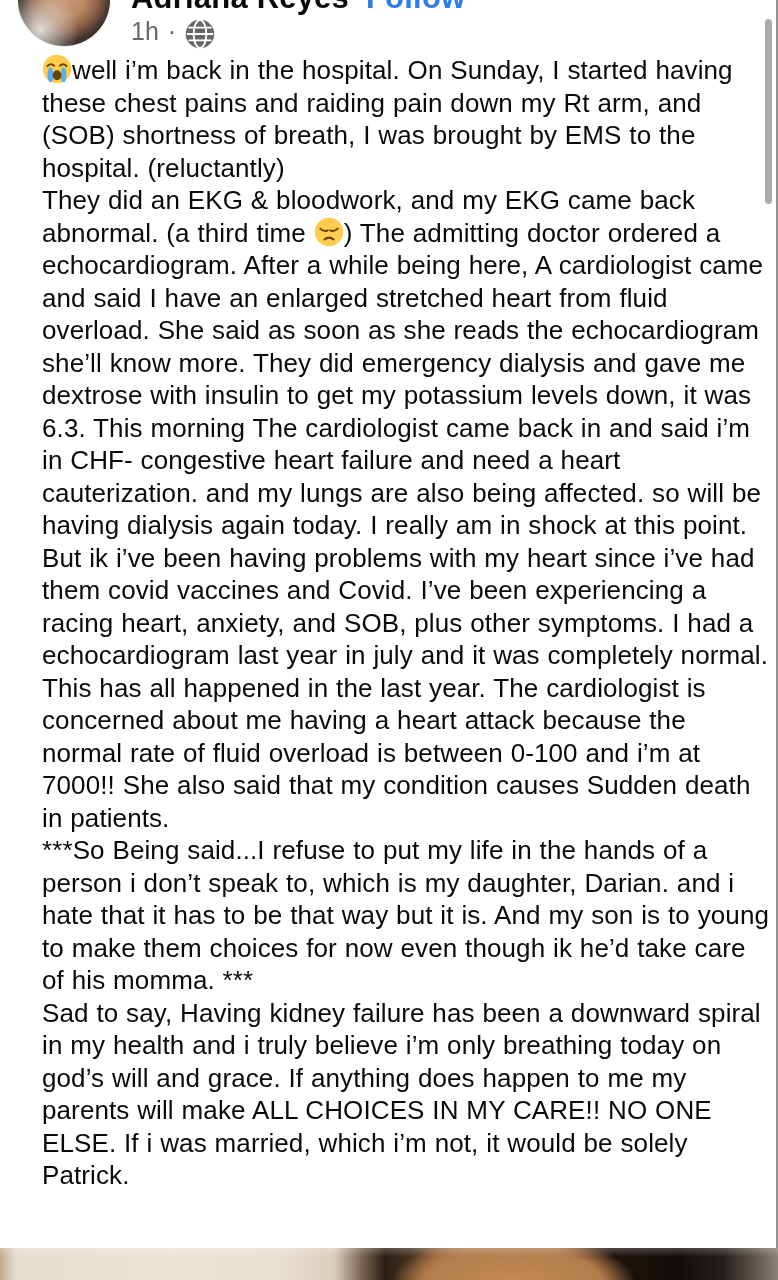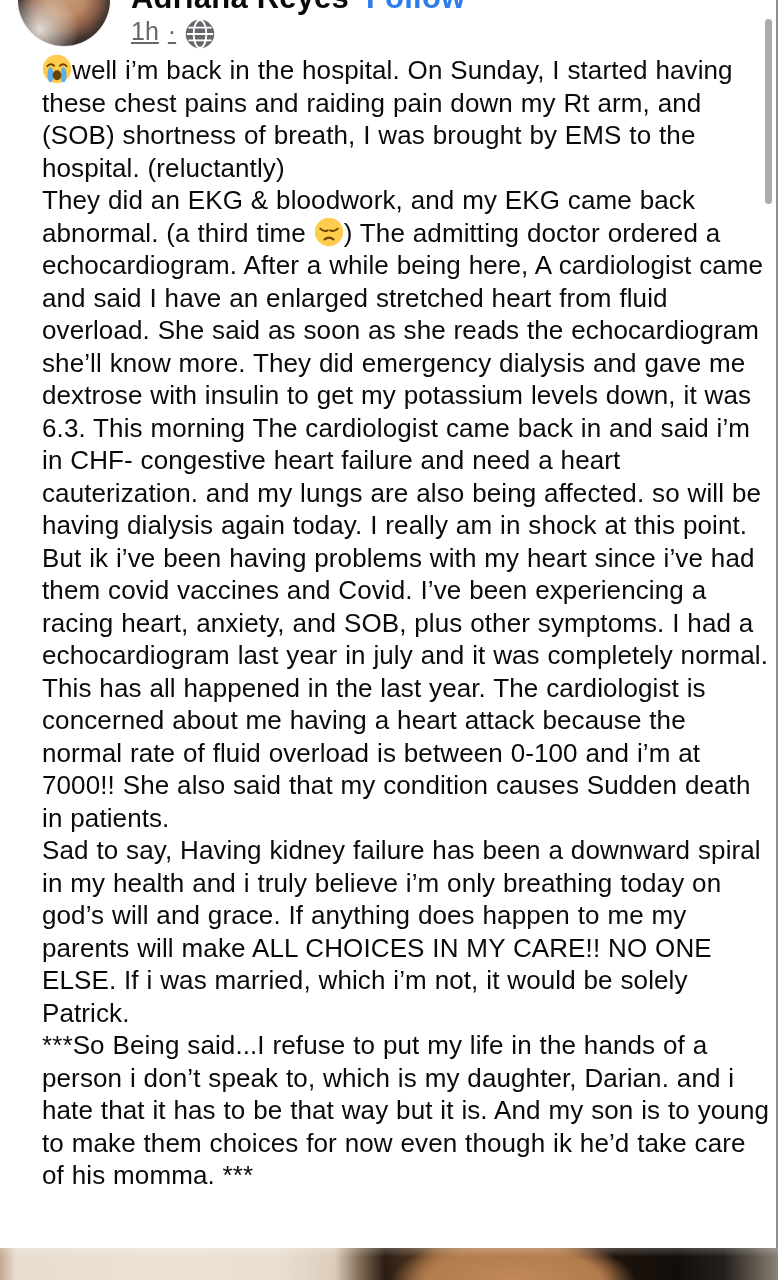--- a/index.html
+++ b/index.html
@@ -23,21 +23,21 @@
   }
   .name-row {
     position: absolute; left: 131px; top: -17px;
     font-size: 31px; line-height: 30px; font-weight: 700;
     color: #0a0a0a; white-space: nowrap; letter-spacing: 0.2px;
   }
   .follow-link { font-weight: 600; margin-left: 17px; }
   .meta-row {
     position: absolute; left: 131px; top: 17px;
     display: flex; align-items: center; gap: 9px;
-    font-size: 25px; line-height: 28px; color: #65676B; text-decoration: underline;
+    font-size: 25px; line-height: 28px; color: #65676B;
   }
   .globe { width: 25px; height: 25px; display: block; }
   
   .post-body {
     position: absolute; left: 16px; top: 54px; width: 729px;
     font-size: 26px; line-height: 32.5px; color: #0a0a0a;
     letter-spacing: 0.1px; word-spacing: 0.5px; margin-left: 26px;
   }
   .post-body p { margin: 0; }
   .emoji {
@@ -98,23 +98,23 @@
             <ellipse cx="18" cy="25.5" rx="5.2" ry="6" fill="#664500"></ellipse>
             <path d="M6.5 14.5 q4 -4 8 -0.5 M21.5 14 q4 -3.5 8 0.5" stroke="#664500" stroke-width="2.4" fill="none" stroke-linecap="round"></path>
           </svg></span><span>well i’m back in the hospital.  On Sunday, I started having these chest pains and raiding pain down my Rt arm, and (SOB) shortness of breath, I was brought by EMS to the hospital. (reluctantly)</span></p>
 
     <p><span>They did an EKG &amp; bloodwork, and my EKG came back abnormal. (a third time </span><span class="emoji" aria-label="😞"><svg viewBox="0 0 36 36">
             <circle cx="18" cy="18" r="17" fill="#FFCC4D"></circle>
             <path d="M7.5 14 q4.5 4.5 9 2 M28.5 14 q-4.5 4.5 -9 2" stroke="#664500" stroke-width="2.4" fill="none" stroke-linecap="round"></path>
             <path d="M12.5 27 q5.5 -4.5 11 0" stroke="#664500" stroke-width="2.4" fill="none" stroke-linecap="round"></path>
           </svg></span><span>) The admitting doctor ordered a echocardiogram. After a while being here, A cardiologist came and said I have an enlarged stretched heart from fluid overload. She said as soon as she reads the echocardiogram she’ll know more. They did emergency dialysis and gave me dextrose with insulin to get my potassium levels down, it was 6.3. This morning The cardiologist came back in and said i’m in CHF- congestive heart failure and need a heart cauterization. and my lungs are also being affected. so will be having dialysis again today. I really am in shock at this point.  But ik i’ve been having problems with my heart since i’ve had them covid vaccines and Covid. I’ve been experiencing a racing heart, anxiety, and SOB, plus other symptoms. I had a echocardiogram last year in july and it was completely normal. This has all happened in the last year. The cardiologist is concerned about me having a heart attack because the normal rate of fluid overload is between 0-100 and i’m at 7000!! She also said that my condition causes Sudden death in patients.</span></p>
 
+    <p><span>***So Being said...I refuse to put my life in the hands of a person i don’t speak to, which is my daughter, Darian. and i hate that it has to be that way but it is. And my son is to young to make them choices for now even though ik he’d take care of his momma. ***</span></p>
+
     <p><span>Sad to say, Having kidney failure has been a downward spiral in my health and i truly believe i’m only breathing today on god’s will and grace. If anything does happen to me my parents will make ALL CHOICES IN MY CARE!! NO ONE ELSE. If i was married, which i’m not,  it would be solely Patrick.</span></p>
-
-    <p><span>***So Being said...I refuse to put my life in the hands of a person i don’t speak to, which is my daughter, Darian. and i hate that it has to be that way but it is. And my son is to young to make them choices for now even though ik he’d take care of his momma. ***</span></p>
   </div>
 
   <div class="edge-line"></div>
   <div class="scrollbar-thumb"></div>
 
   <div class="attached-photo" aria-label="top edge of a photo showing a person's forehead and dark hair against a cream background"></div>
 
 </div>
 
 </body></html>

